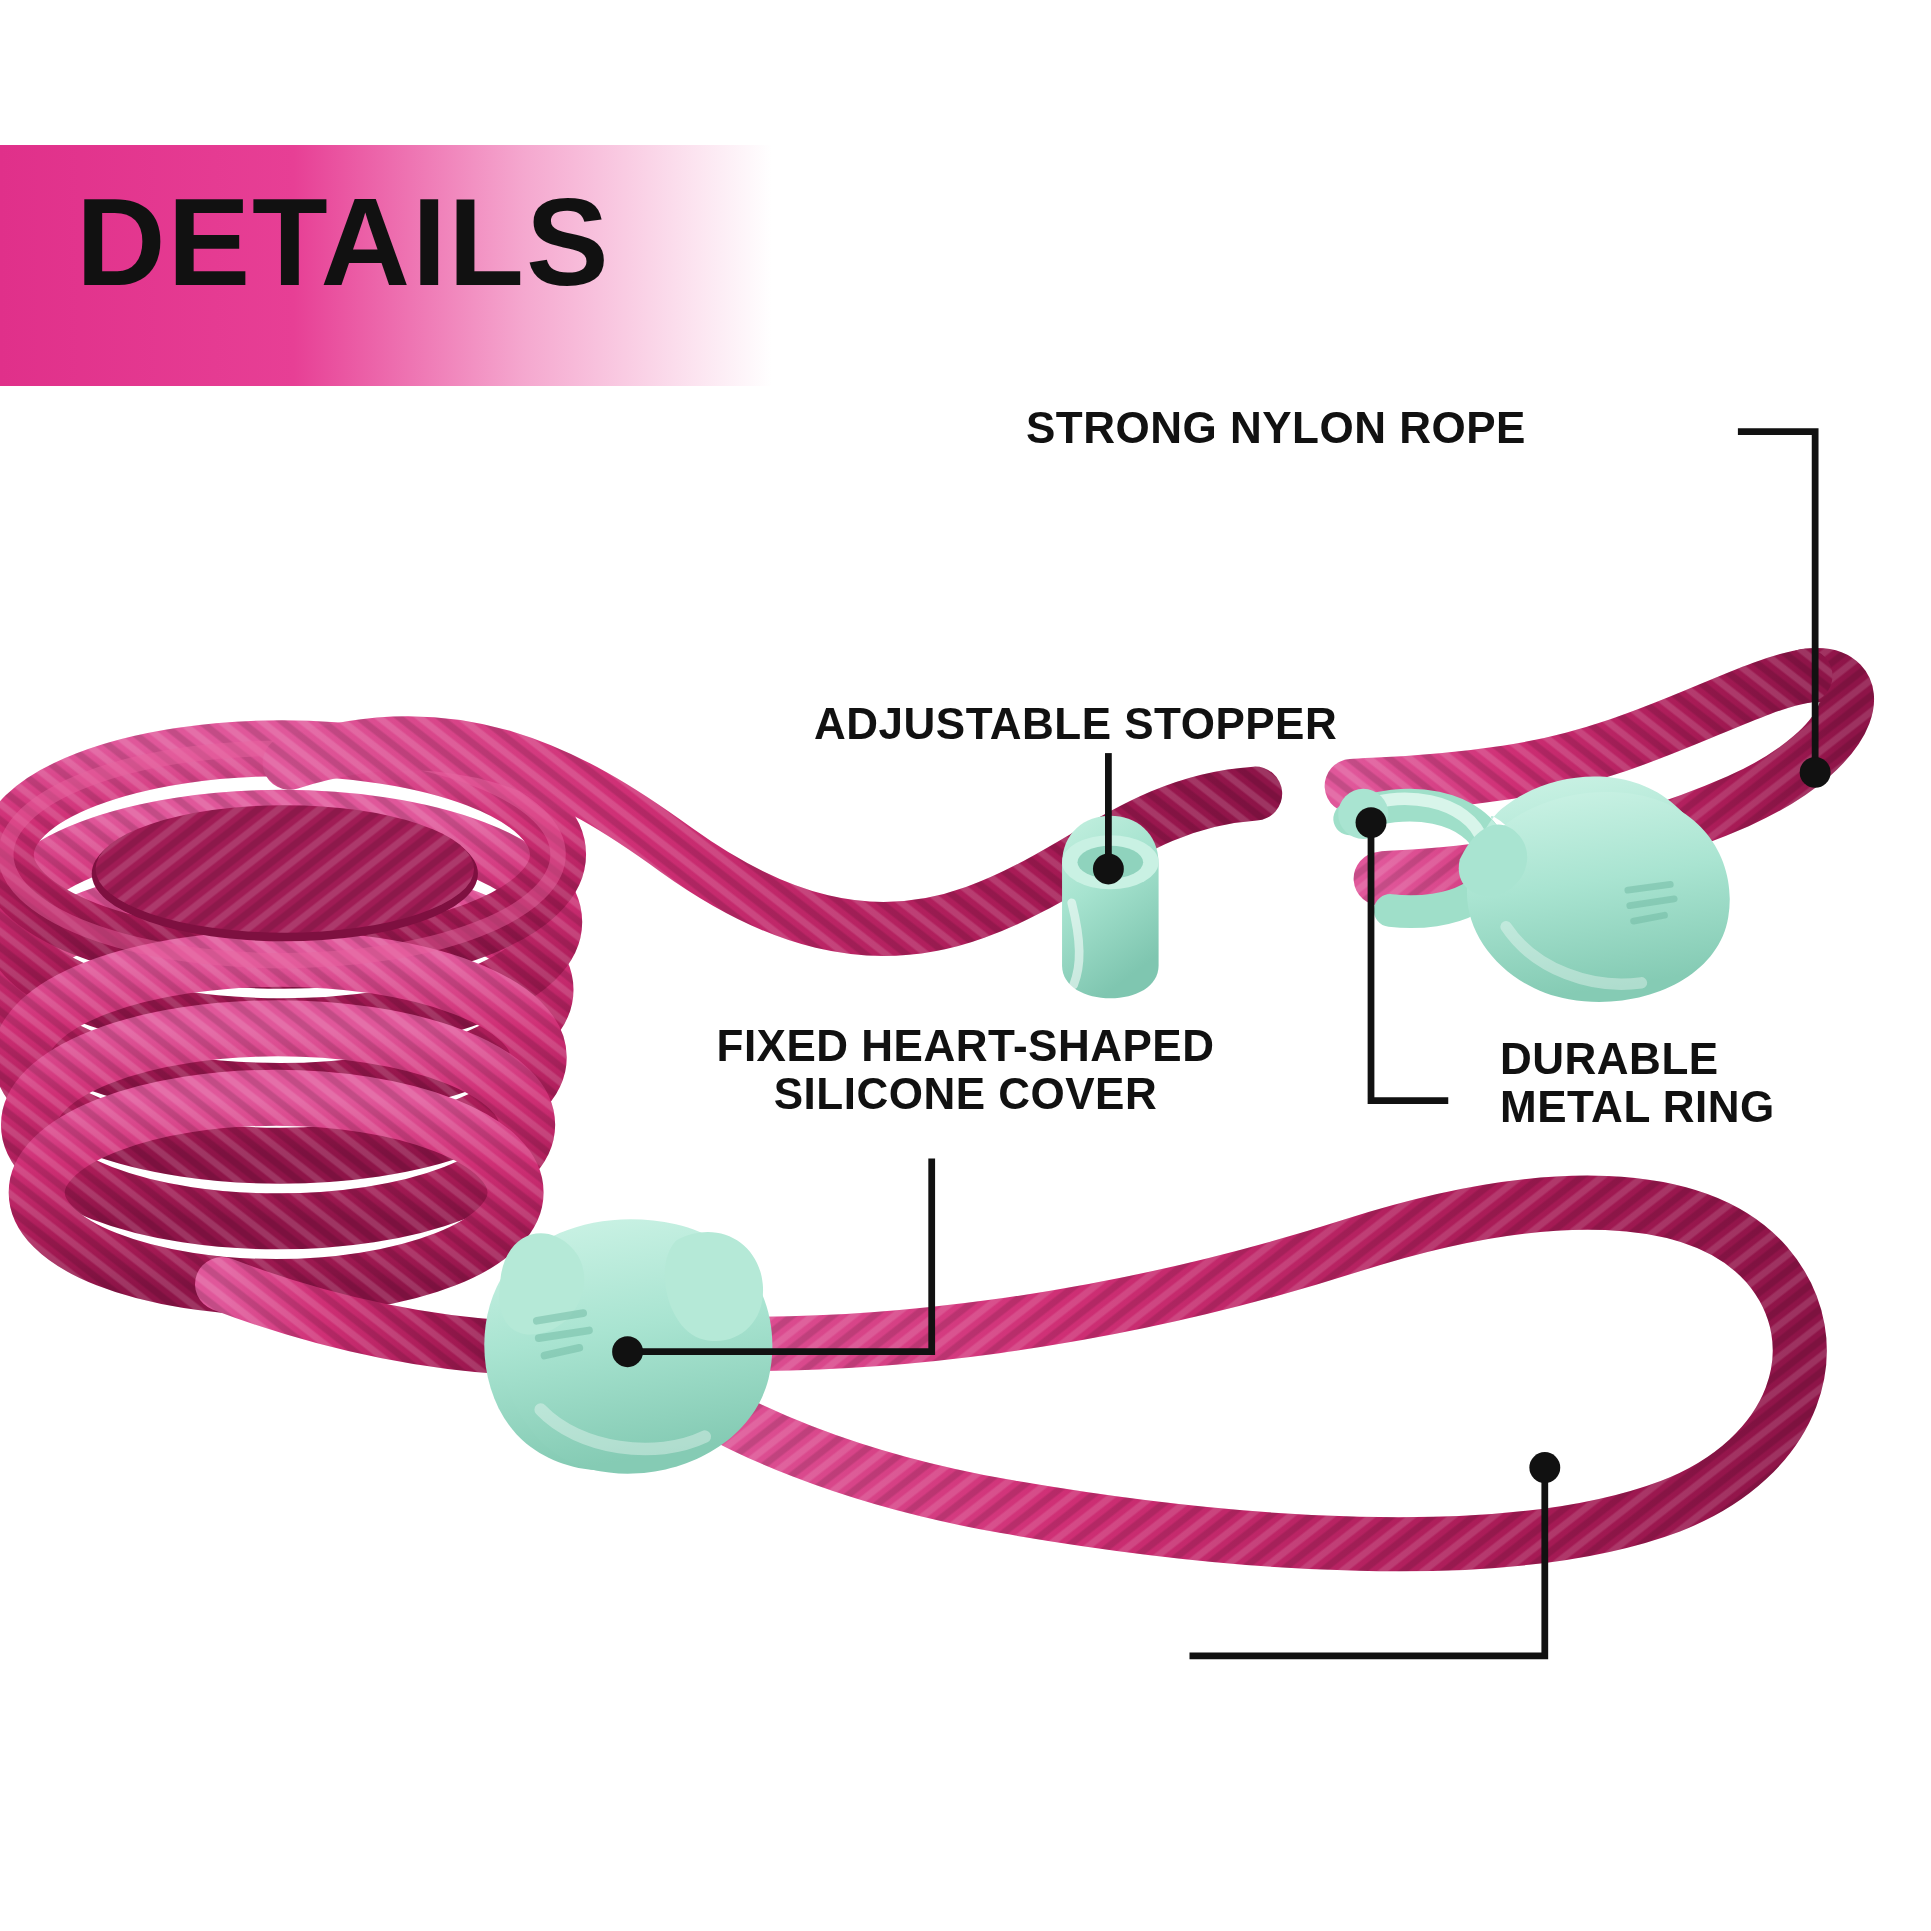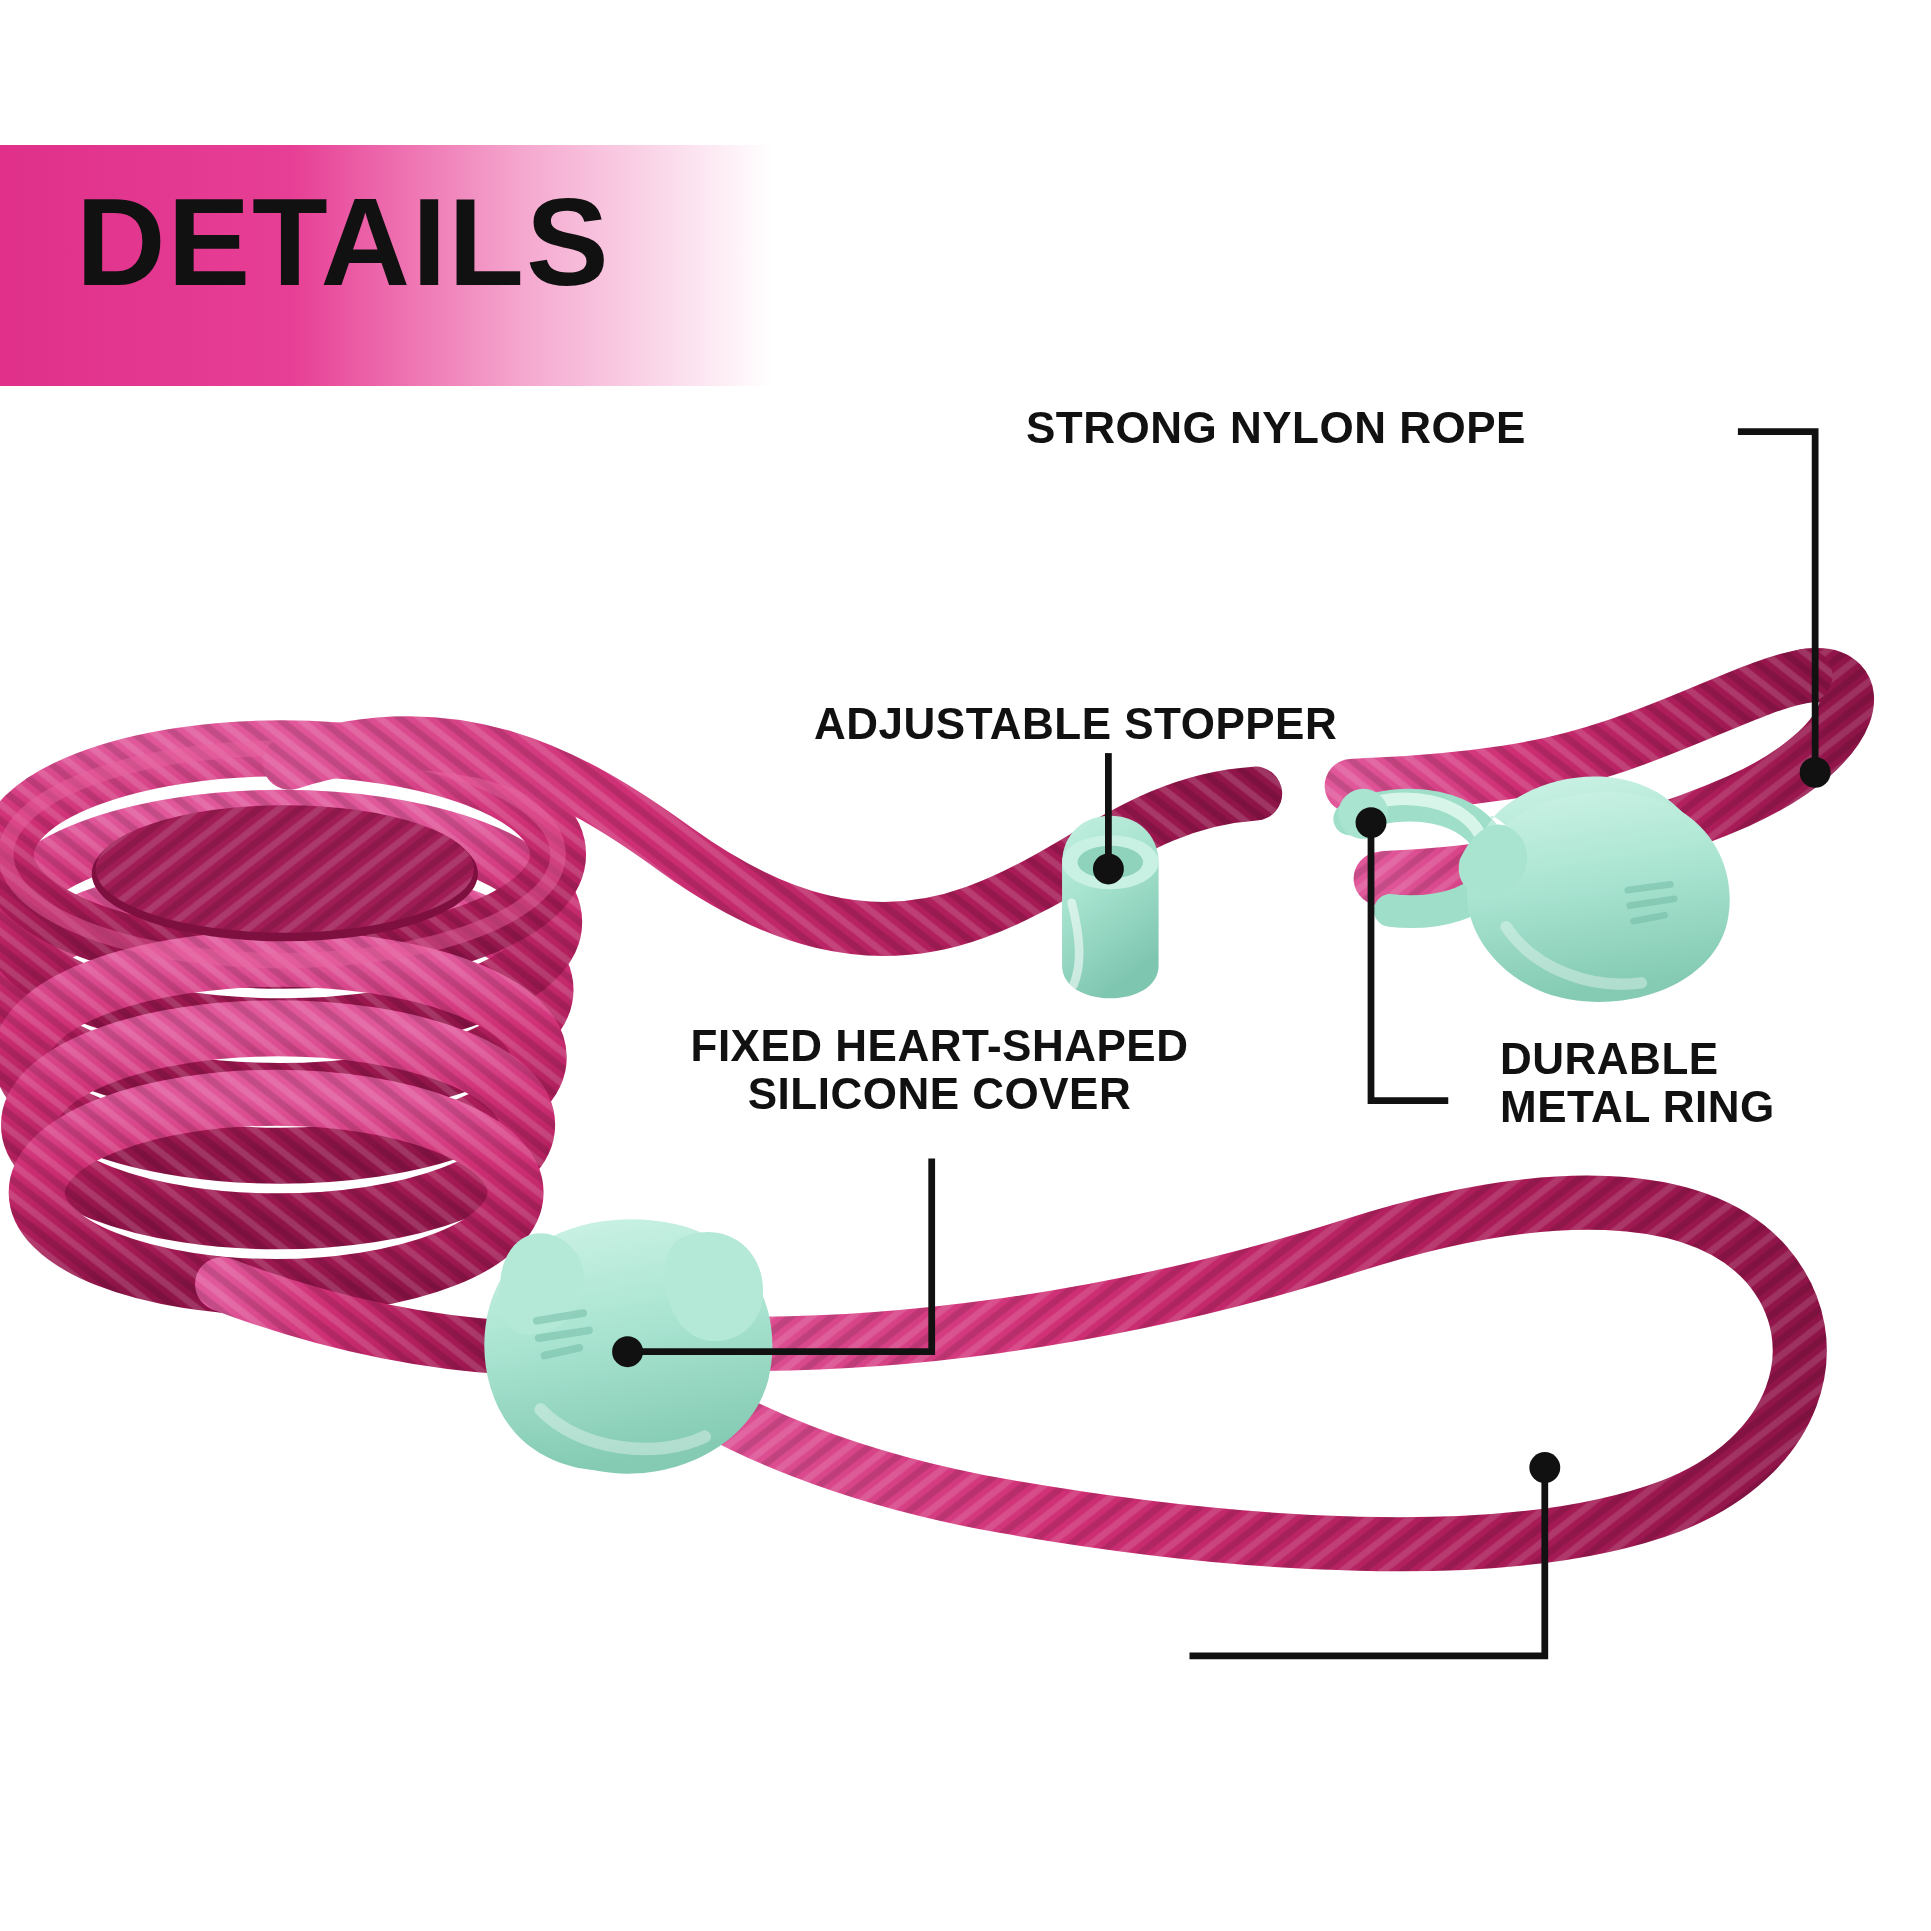--- a/index.html
+++ b/index.html
@@ -44,21 +44,21 @@
     color: #111111;
     font-weight: bold;
     font-size: 44px;
     letter-spacing: 0.5px;
     line-height: 1.08;
     font-family: "Liberation Sans", sans-serif;
     white-space: pre-line;
   }
   #label-rope       { left: 1026px; top: 404px; }
   #label-stopper    { left: 772px;  top: 700px; margin-left: 42px; }
-  #label-silicone   { left: 592px;  top: 1022px; text-align: center; width: 695px; }
+  #label-silicone   { left: 618px;  top: 1022px; text-align: center; width: 695px; }
   #label-ring       { left: 1465px; top: 1035px; margin-left: 35px; }
   #label-handle     { left: 628px;  top: 1625px; }
 
   
   #leaders, #art {
     position: absolute;
     left: 0; top: 0;
     width: 1931px;
     height: 1931px;
   }

